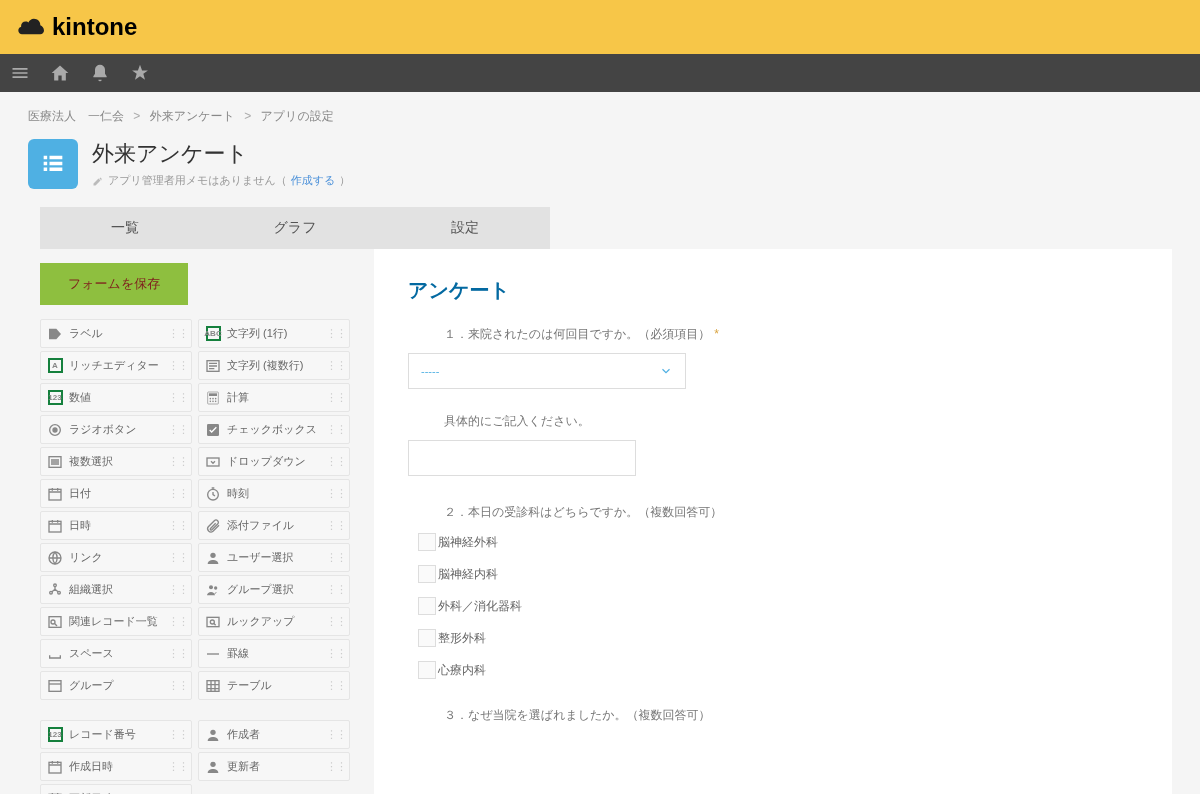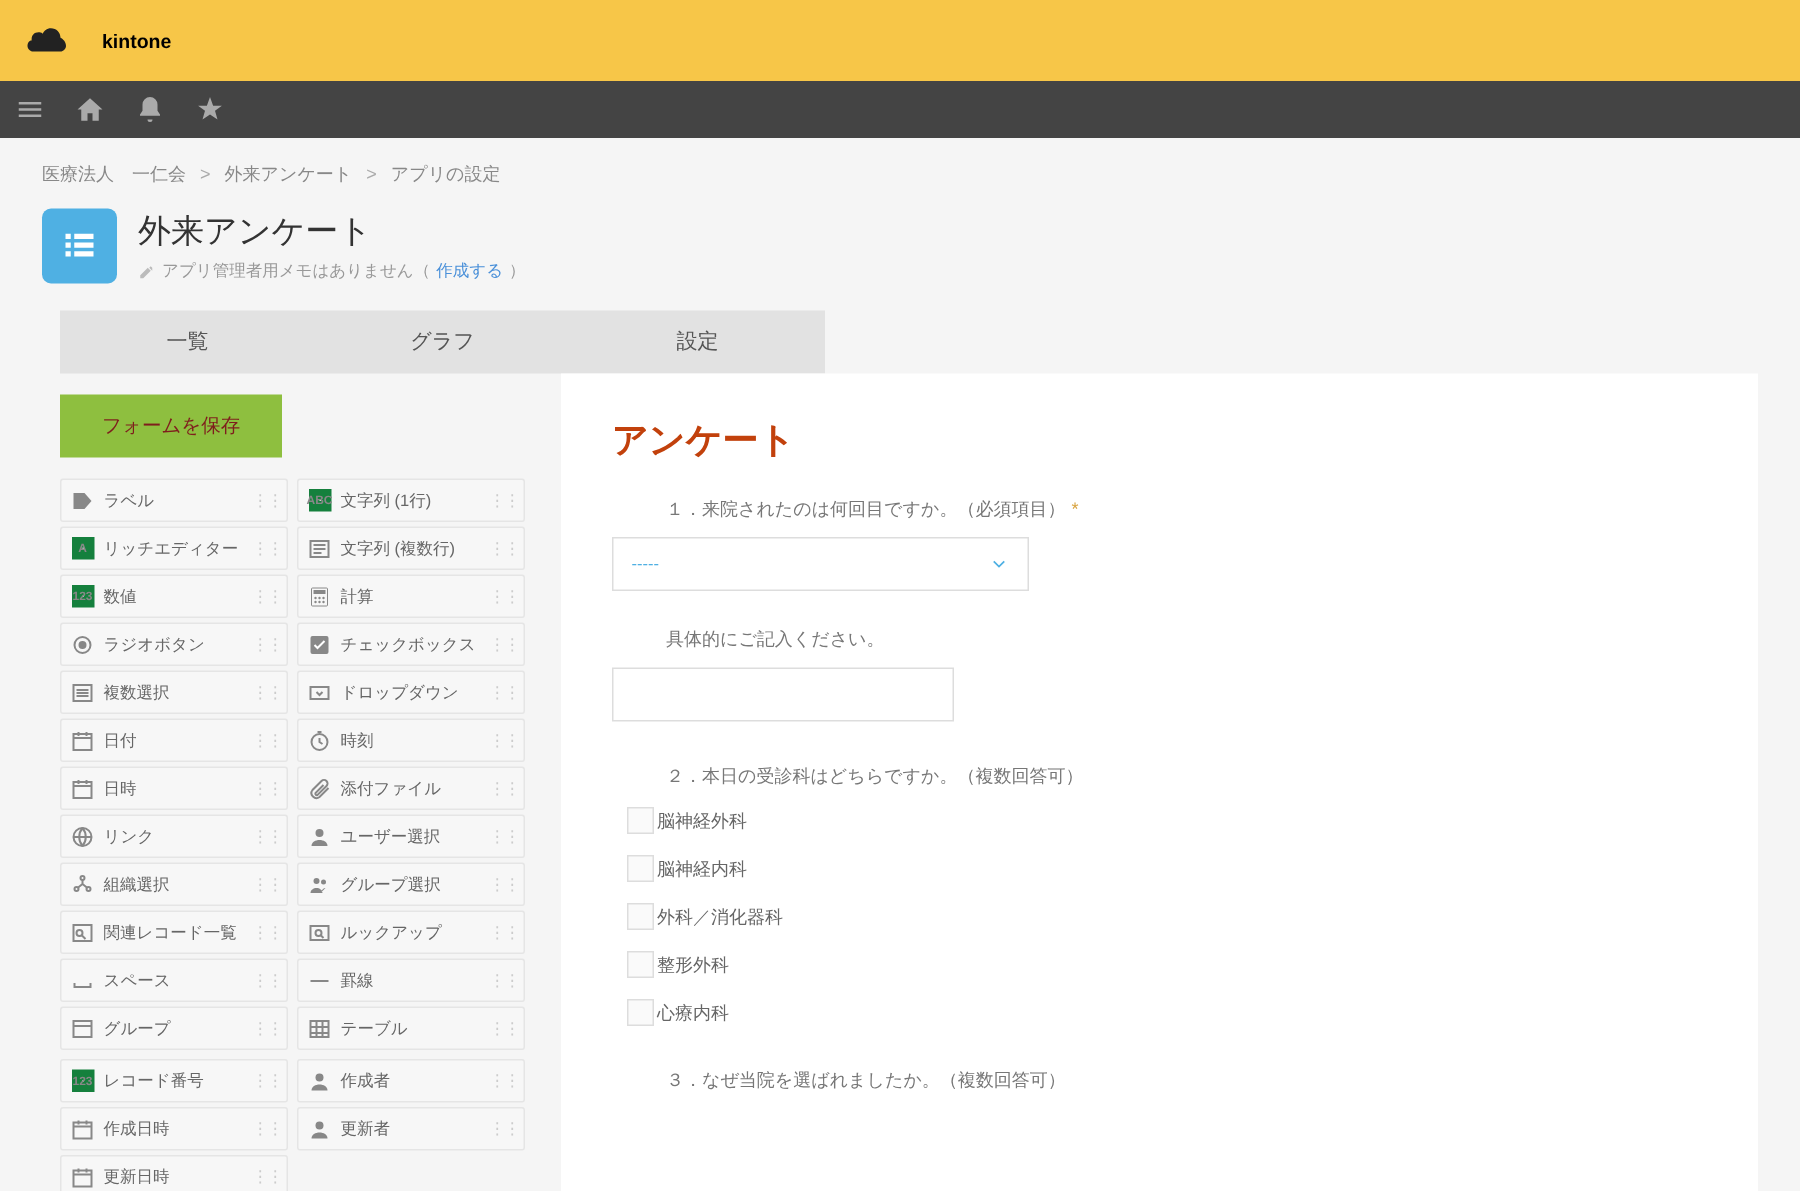--- a/index.html
+++ b/index.html
@@ -1,52 +1,52 @@
 <!DOCTYPE html>
 <html><head>
 <meta charset="utf-8">
 <style>
 * { margin: 0; padding: 0; box-sizing: border-box; }
 body { font-family: "Hiragino Kaku Gothic ProN", "メイリオ", Meiryo, sans-serif; background: #f5f5f5; color: #333; font-size: 13px; }
 .header-yellow { background: #f7c648; height: 54px; display: flex; align-items: center; padding: 0 18px; }
-.logo { display: flex; align-items: center; gap: 20px; font-weight: bold; font-size: 13px; color: #000; }
+.logo { display: flex; align-items: center; gap: 4px; font-weight: bold; font-size: 24px; color: #000; }
 .logo-cloud { width: 30px; height: 22px; }
 .header-dark { background: #444; height: 38px; display: flex; align-items: center; padding: 0 10px; gap: 20px; }
 .header-dark .icon { color: #aaa; fill: #aaa; width: 20px; height: 20px; cursor: pointer; }
 .content { padding: 16px 28px; }
 .breadcrumb { font-size: 12px; color: #888; margin-bottom: 14px; }
 .breadcrumb .sep { margin: 0 6px; color: #aaa; }
 .app-header { display: flex; align-items: flex-start; gap: 14px; margin-bottom: 18px; }
 .app-icon { width: 50px; height: 50px; background: #4fb0e3; border-radius: 6px; display: flex; align-items: center; justify-content: center; }
 .app-icon svg { fill: white; width: 28px; height: 28px; }
 .app-title-block h1 { font-size: 22px; font-weight: normal; color: #333; margin-bottom: 4px; }
 .app-memo { font-size: 11px; color: #999; display: flex; align-items: center; gap: 4px; }
 .app-memo a { color: #4a90d9; text-decoration: none; }
 .tabs { display: flex; margin-left: 12px; }
 .tab { width: 170px; height: 42px; display: flex; align-items: center; justify-content: center; background: #e2e2e2; font-size: 14px; color: #555; cursor: pointer; }
 .tab.active { background: white; }
 .form-area { display: flex; gap: 24px; background: #f5f5f5; margin-left: 12px; }
 .sidebar { width: 310px; padding: 14px 0; }
 .save-btn { background: #8ebf3f; color: #7f1d1d; border: none; padding: 12px 28px; font-size: 13px; cursor: pointer; margin-bottom: 14px; margin-left: 0; }
-.field-group { display: grid; grid-template-columns: 1fr 1fr; gap: 3px 6px; margin-bottom: 6px; }
+.field-group { display: grid; grid-template-columns: 1fr 1fr; gap: 3px 6px; margin-bottom: 20px; }
 .field-item { background: #f7f7f7; border: 1px solid #e5e5e5; border-radius: 2px; height: 29px; display: flex; align-items: center; padding: 0 6px; font-size: 11px; color: #666; cursor: grab; position: relative; }
 .field-item .ficon { width: 16px; height: 16px; margin-right: 6px; fill: #888; flex-shrink: 0; display: flex; align-items: center; justify-content: center; }
 .field-item .grip { position: absolute; right: 3px; color: #ccc; font-size: 11px; letter-spacing: -1px; }
 .canvas { flex: 1; background: white; padding: 28px 34px; min-height: 600px; }
-.canvas h2 { font-size: 24px; font-weight: bold; color: #c2410c; margin-bottom: 22px; }
+.canvas h2 { font-size: 20px; font-weight: bold; color: #0369a1; margin-bottom: 22px; }
 .q-label { font-size: 12px; color: #777; margin-bottom: 10px; margin-left: 36px; }
 .req { color: #d9a441; margin-left: 4px; }
 .dropdown { width: 278px; height: 36px; border: 1px solid #ddd; background: white; display: flex; align-items: center; padding: 0 12px; justify-content: space-between; margin-bottom: 24px; cursor: pointer; }
 .dropdown .val { color: #4fb0e3; font-size: 11px; }
 .dropdown .chev { color: #4fb0e3; }
 .textinput { width: 228px; height: 36px; border: 1px solid #ddd; background: white; margin-bottom: 28px; }
 .checklist { display: flex; flex-direction: column; gap: 14px; margin-top: 12px; margin-left: 10px; margin-bottom: 28px; }
 .check-row { display: flex; align-items: center; gap: 2px; font-size: 12px; color: #666; }
 .check-box { width: 18px; height: 18px; border: 1px solid #ddd; background: #fafafa; }
-.ficon-box { width: 15px; height: 15px; border: 7px solid #15803d; font-size: 8px; display: flex; align-items: center; justify-content: center; color: #888; font-weight: bold; }
+.ficon-box { width: 15px; height: 15px; border: 2px solid #15803d; font-size: 8px; display: flex; align-items: center; justify-content: center; color: #888; font-weight: bold; }
 </style>
 </head>
 <body>
 
 <div class="header-yellow">
   <div class="logo">
     <svg class="logo-cloud" viewBox="0 0 32 24">
         <path d="M24 10c0-4-3-7-7-7-3 0-5 2-6 4-1-1-2-1-3-1-3 0-5 2-5 5 0 0 0 0 0 1-2 0-3 2-3 4 0 2 2 4 4 4h20c2 0 4-2 4-4 0-3-2-5-4-6z" fill="#222"></path>
       </svg>
     <span>kintone</span>

